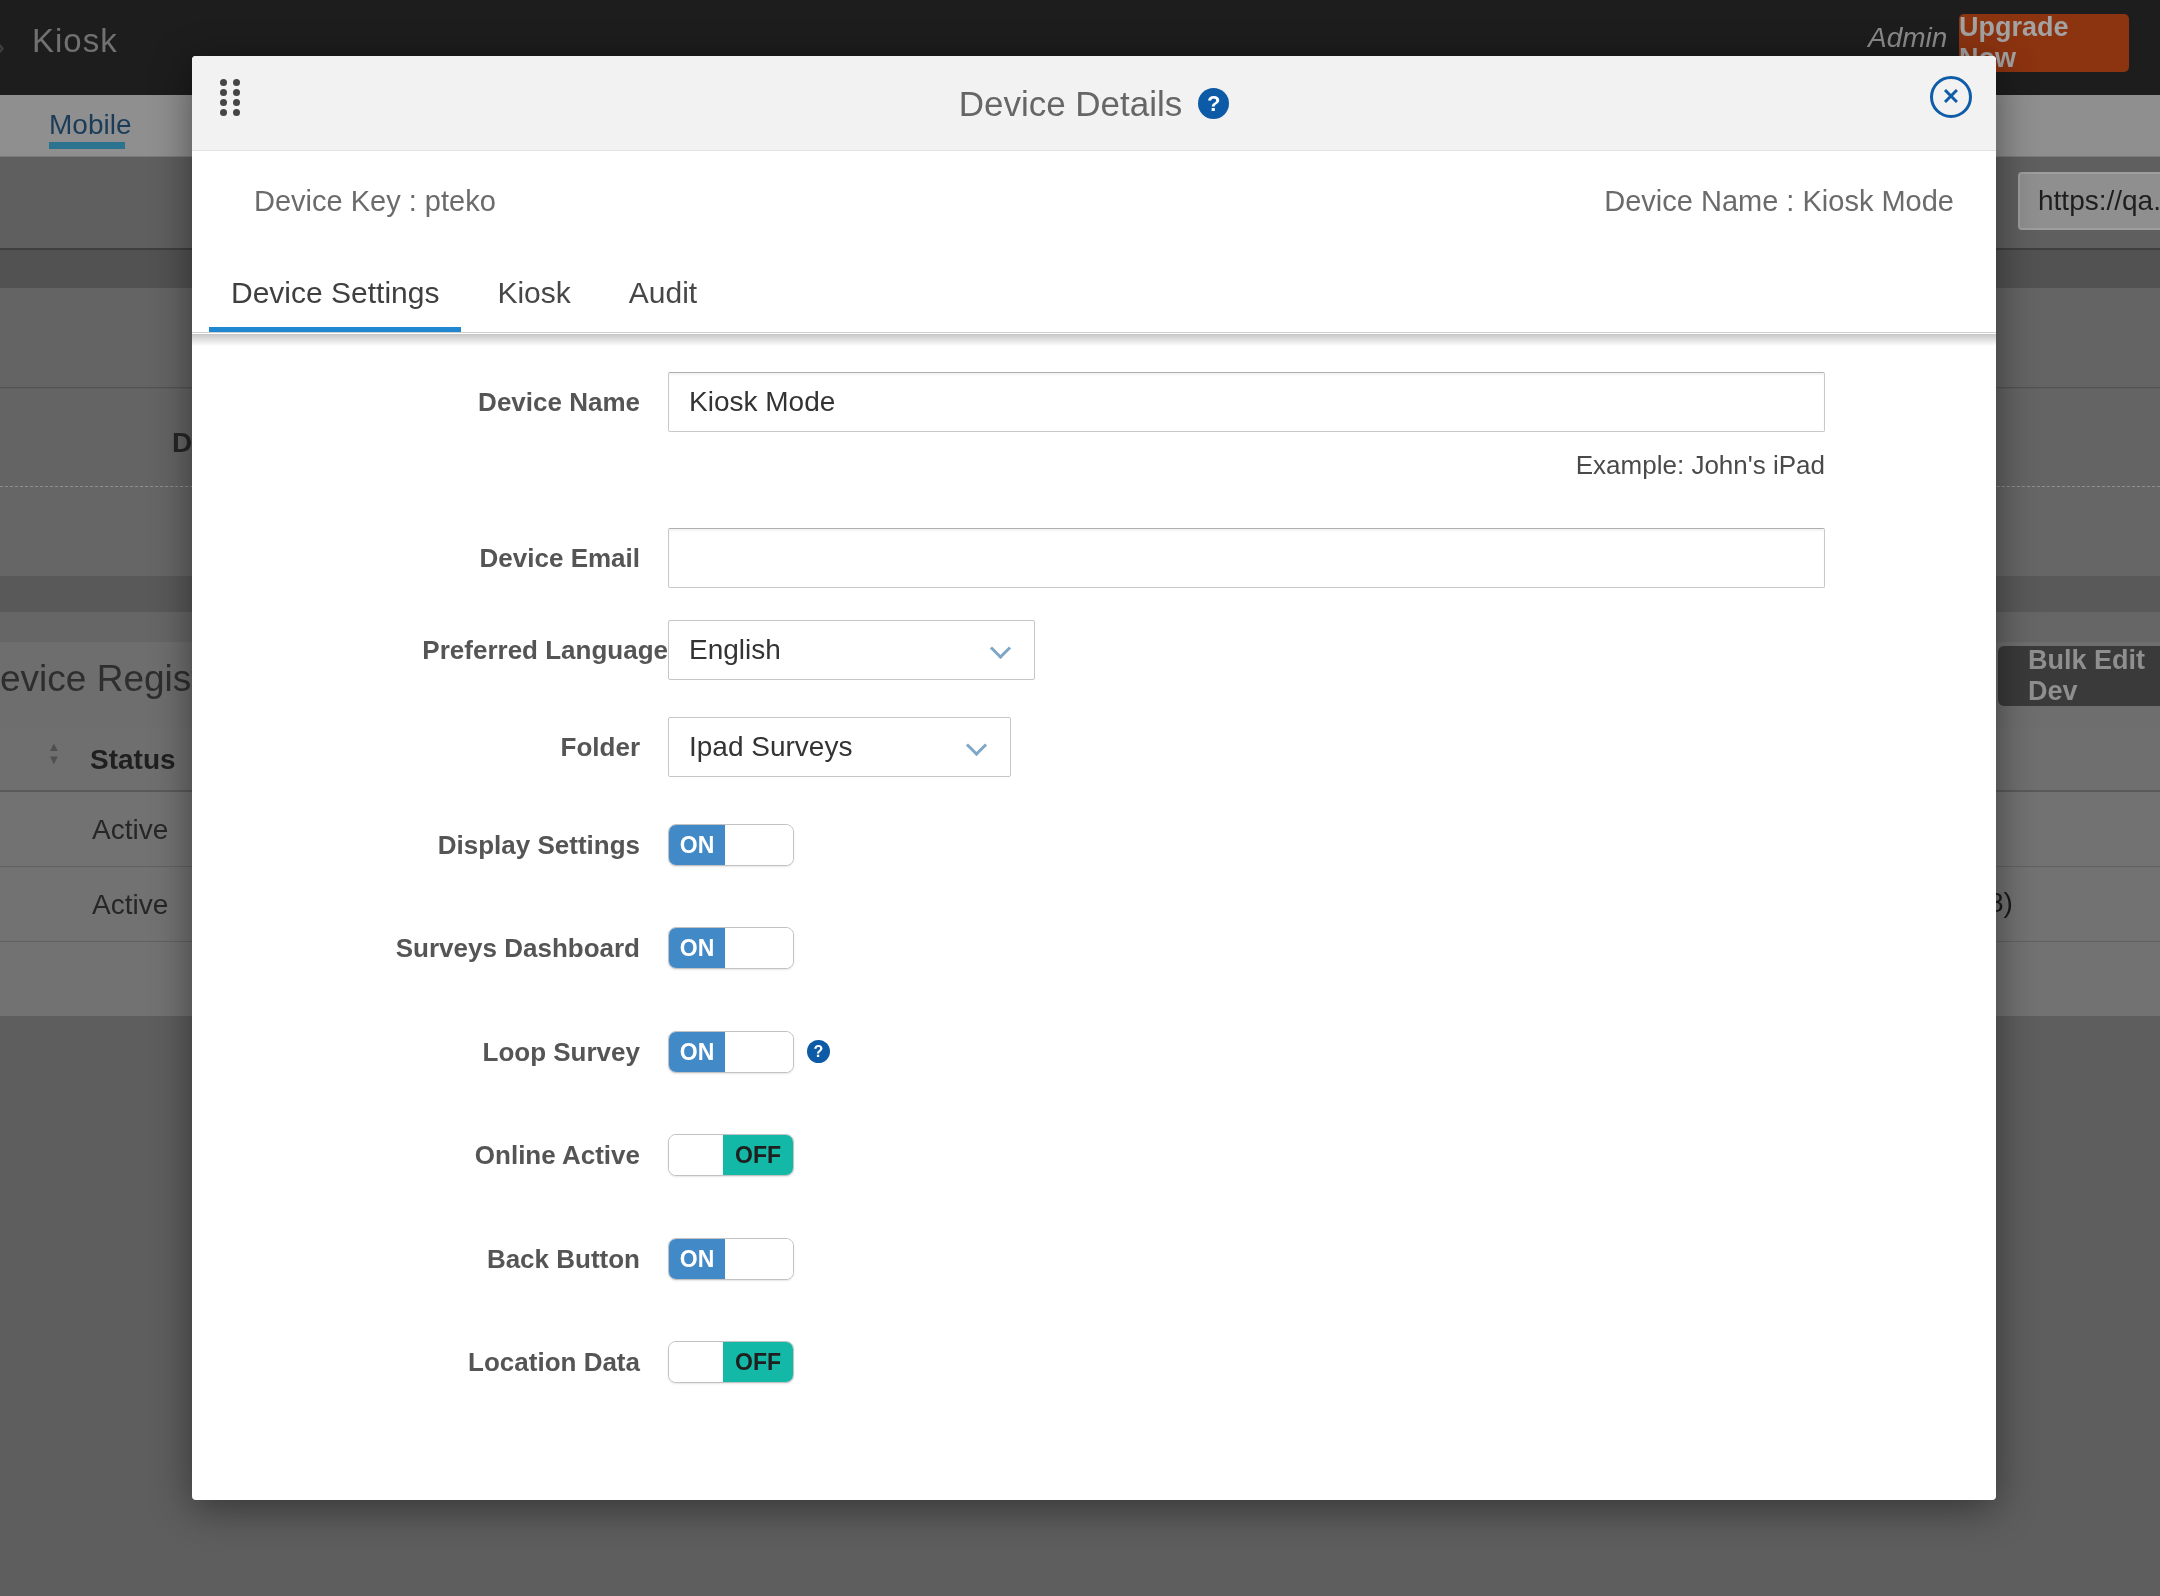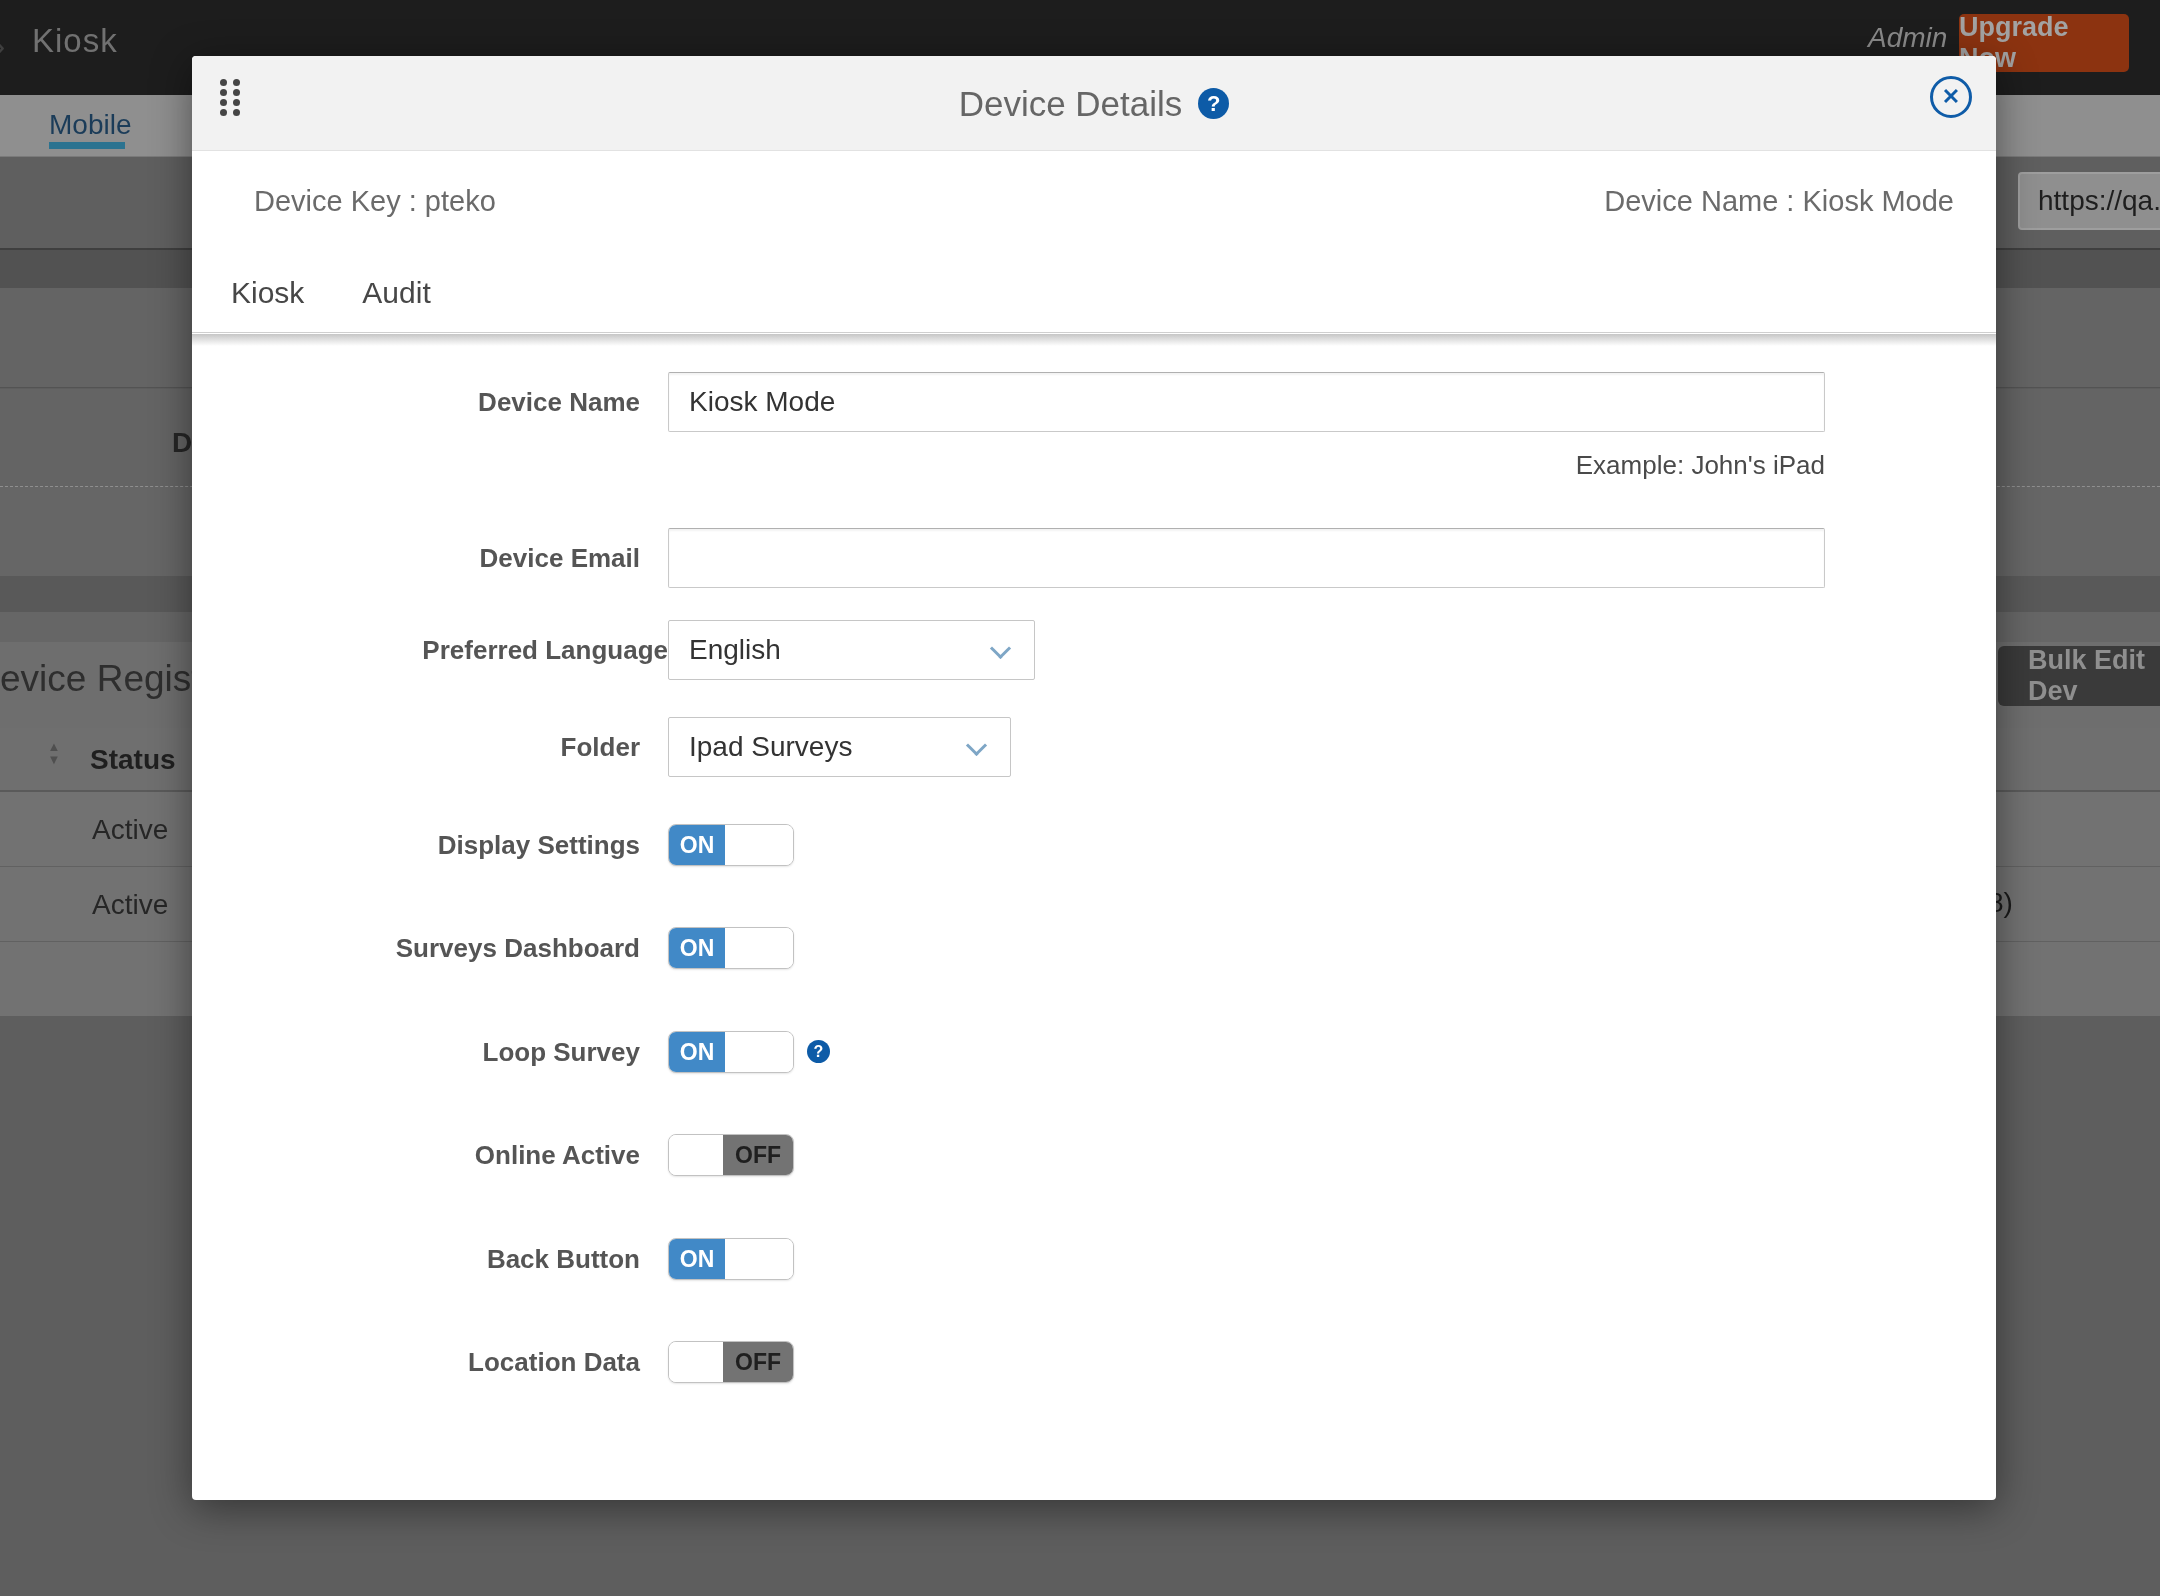--- a/index.html
+++ b/index.html
@@ -85,21 +85,21 @@
         padding-left:20px; }
   .chev { position:absolute; right:26px; top:20px; width:15px; height:15px;
           border-right:3px solid #7ea6c6; border-bottom:3px solid #7ea6c6; transform:rotate(45deg); }
   .toggle { position:absolute; left:476px; width:126px; height:42px; border:1px solid #c2c2c2;
             border-radius:8px; background:#fff; display:flex; overflow:hidden;
             box-shadow:0 1px 2px rgba(0,0,0,0.10); }
   .toggle .seg { display:flex; align-items:center; justify-content:center; font-size:23px; font-weight:bold; }
   .toggle.on .seg.state { width:56px; background:#4189c7; color:#ffffff; }
   .toggle.on .seg.track { flex:1; background:#ffffff; }
   .toggle.off .seg.track { width:54px; background:#ffffff; }
-  .toggle.off .seg.state { flex:1; background:#737373; color:#1f1f1f; }
+  .toggle.off .seg.state { flex:1; background:#14b8a6; color:#1f1f1f; }
   .help-sm { position:absolute; width:23px; height:23px; border-radius:50%; background:#0d5ba7;
              color:#fff; font-size:16px; font-weight:bold; display:flex; align-items:center;
              justify-content:center; }
 
   
   .r-name  .f-label{top:41px;}  .r-name  .text-input{top:26px;}
   .r-helper{top:104px;}
   .r-email .f-label{top:197px;} .r-email .text-input{top:182px;}
   .r-lang  .f-label{top:289px;margin-left:28px;} .r-lang .dd{top:274px; width:367px;}
   .r-folder .f-label{top:386px;} .r-folder .dd{top:371px; width:343px;}
@@ -177,20 +177,21 @@
       </span>
       <span class="close-btn">✕</span>
     </div>
 
     <div class="m-subhead">
       <span>Device Key : pteko</span>
       <span>Device Name : Kiosk Mode</span>
     </div>
 
     <div class="m-tabs">
+      <span class="tab active">Device Settings</span>
       <span class="tab">Kiosk</span>
       <span class="tab">Audit</span>
     </div>
     <div class="tabshadow"></div>
 
     <div class="m-body">
 
       <div class="r-name">
         <span class="f-label">Device Name</span>
         <span class="text-input">Kiosk Mode</span>

